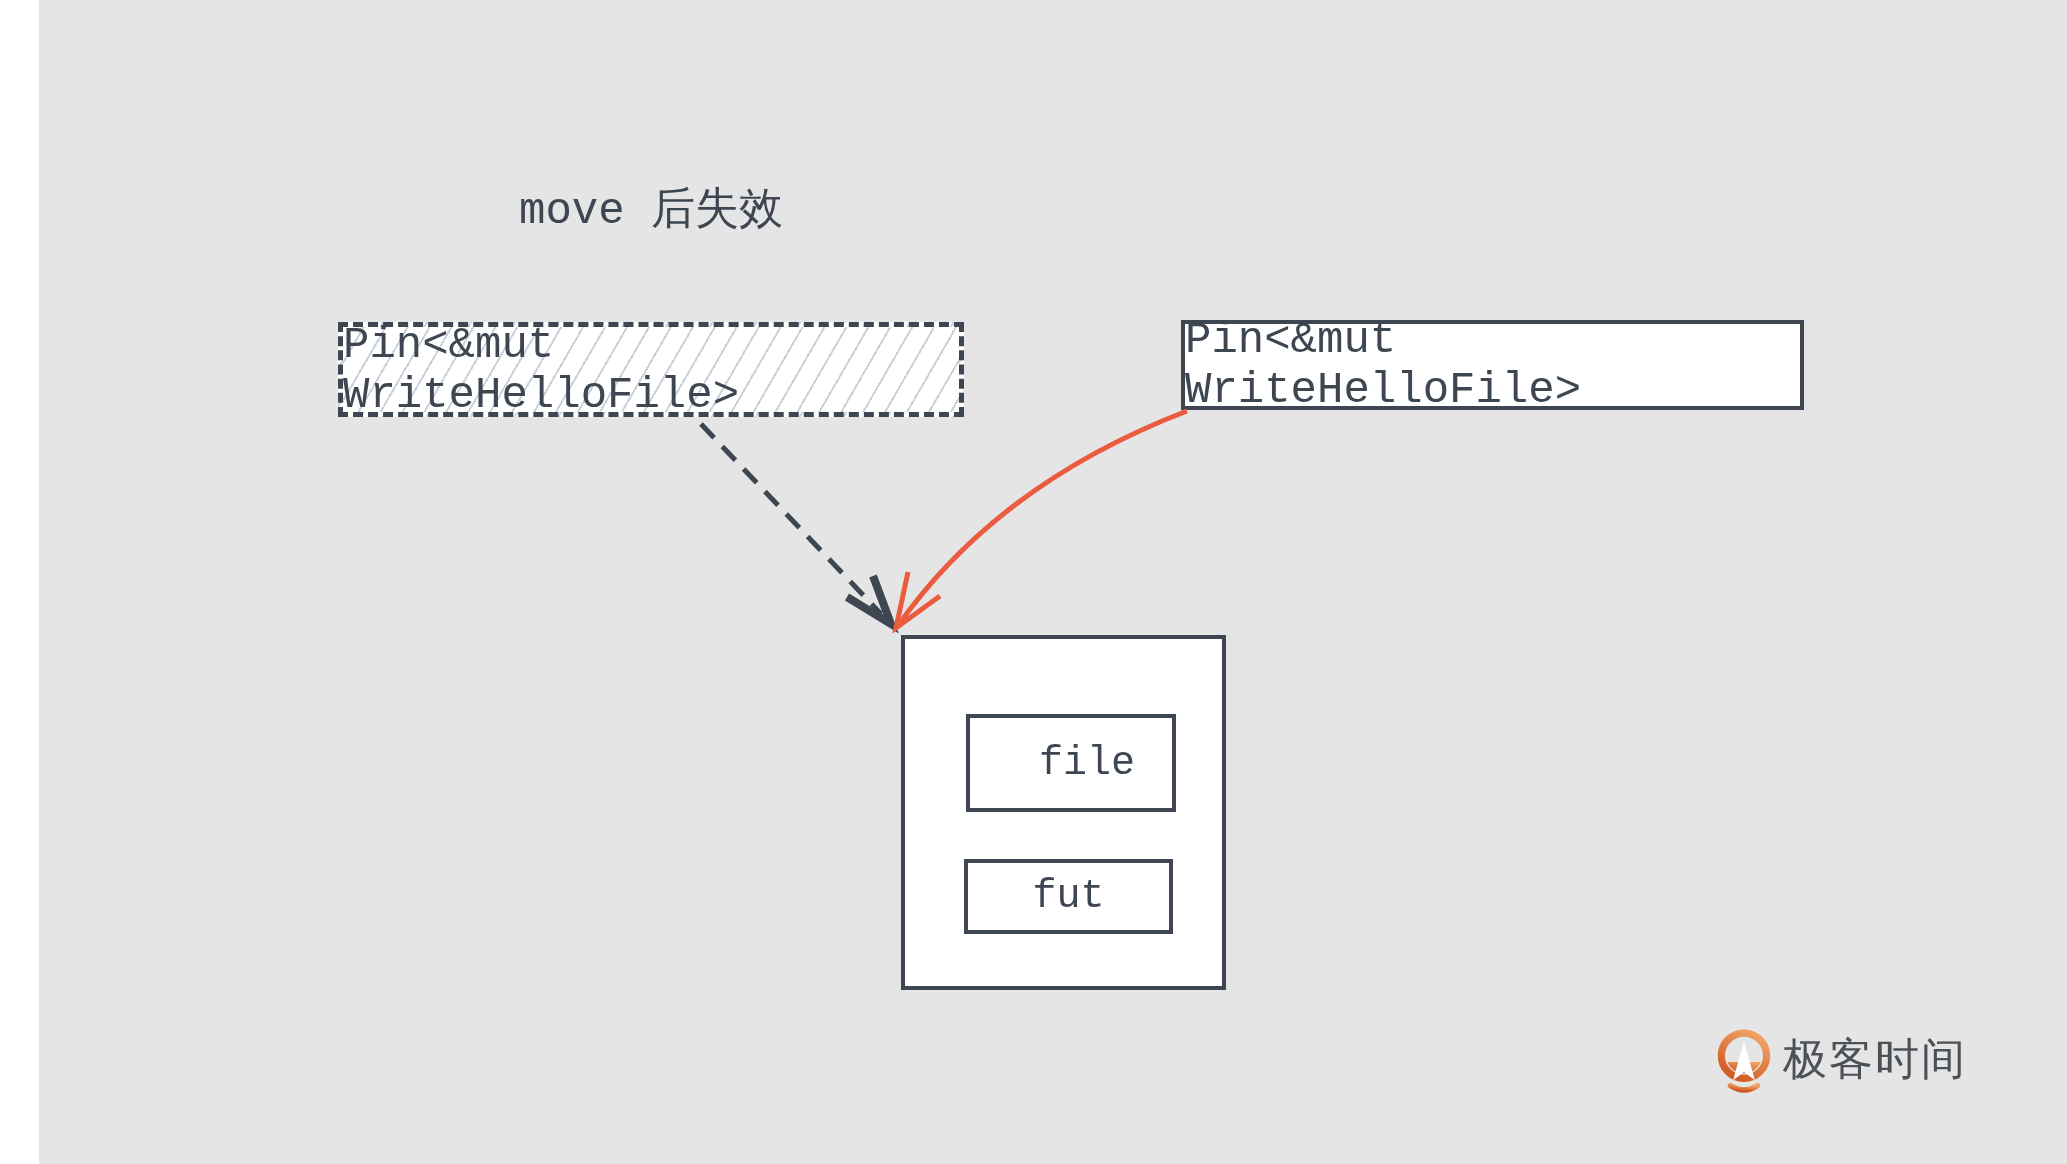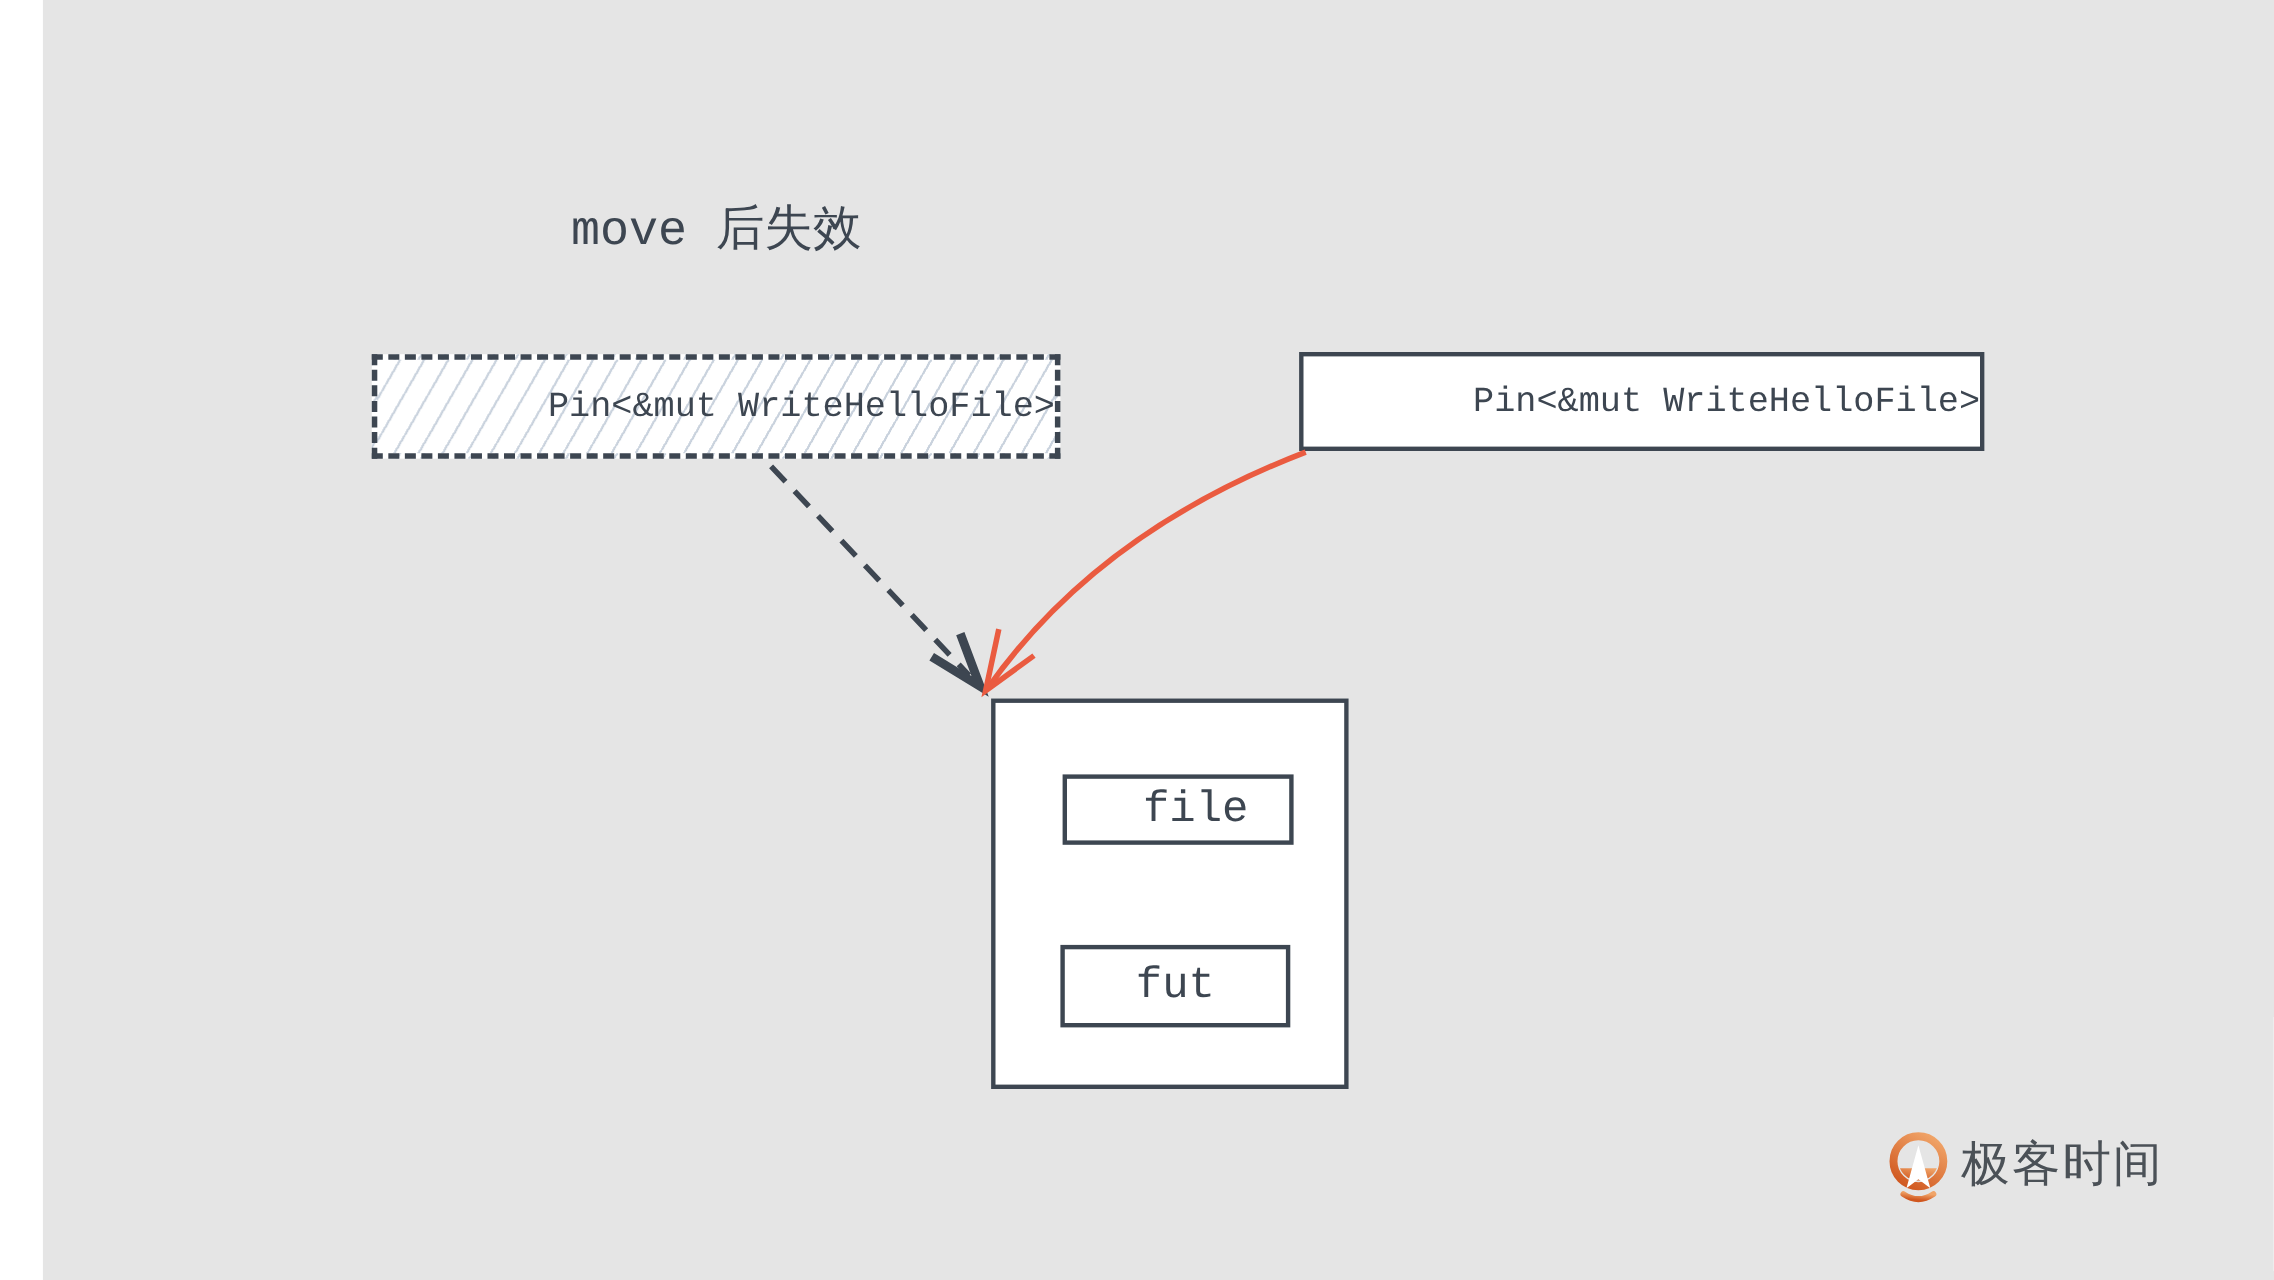--- a/index.html
+++ b/index.html
@@ -27,21 +27,21 @@
     font-size: 44px;
     color: #3d4651;
   }
   .title-left  { left: 299px; width: 626px; }
   .title-right { left: 1142px; width: 623px; }
 
   .pin-box {
     display: flex;
     align-items: center;
     justify-content: flex-end;
-    font-size: 32px;
+    font-size: 44px;
     color: #3d4651;
     background: #ffffff;
   }
   .pin-box-invalid {
     left: 299px; top: 322px; width: 626px; height: 95px;
     border: 5px dashed #3d4651;
     background-image: repeating-linear-gradient(
       120deg,
       transparent 0px, transparent 17px,
       #c9d2dd 17px, #c9d2dd 19px
@@ -61,21 +61,21 @@
     position: absolute;
     box-sizing: border-box;
     border: 4px solid #3d4651;
     display: flex;
     align-items: center;
     justify-content: center;
     font-size: 40px;
     color: #3d4651;
     background: #ffffff;
   }
-  .field-file { left: 61px; top: 65px;  width: 210px; height: 64px; padding-left: 32px; }
+  .field-file { left: 61px; top: 75px;  width: 210px; height: 98px; padding-left: 32px; }
   .field-fut  { left: 59px; top: 220px; width: 209px; height: 75px; }
 
   .arrow-layer {
     left: 0; top: 0; width: 2067px; height: 1164px;
     pointer-events: none;
   }
 
   .logo {
     left: 1676px; top: 1024px; width: 300px; height: 75px;
     display: flex;

